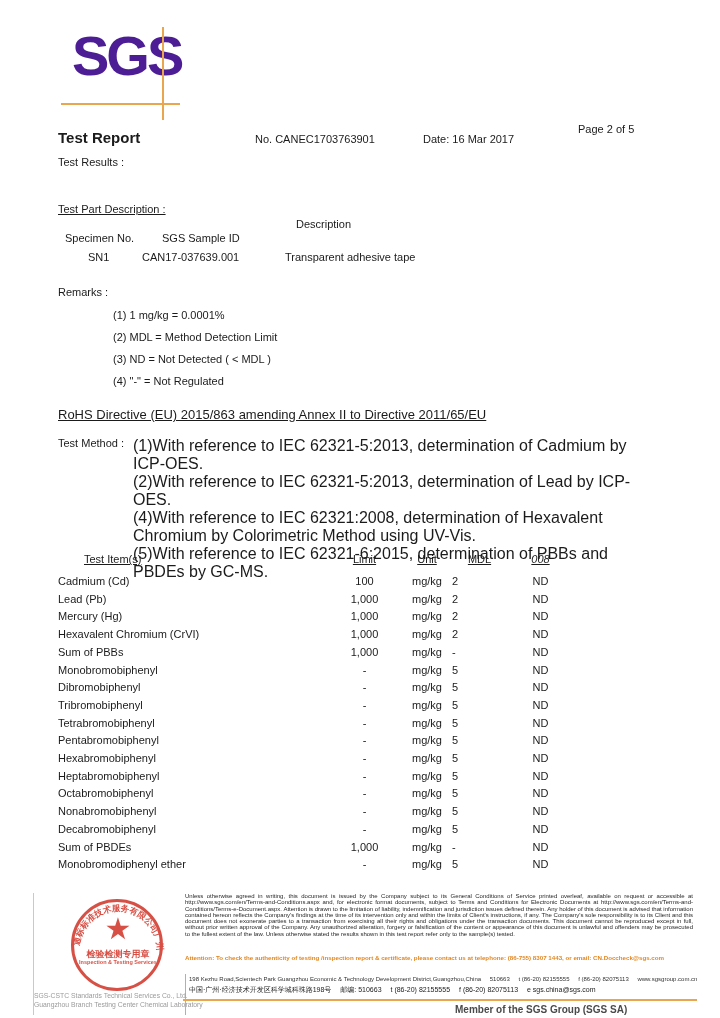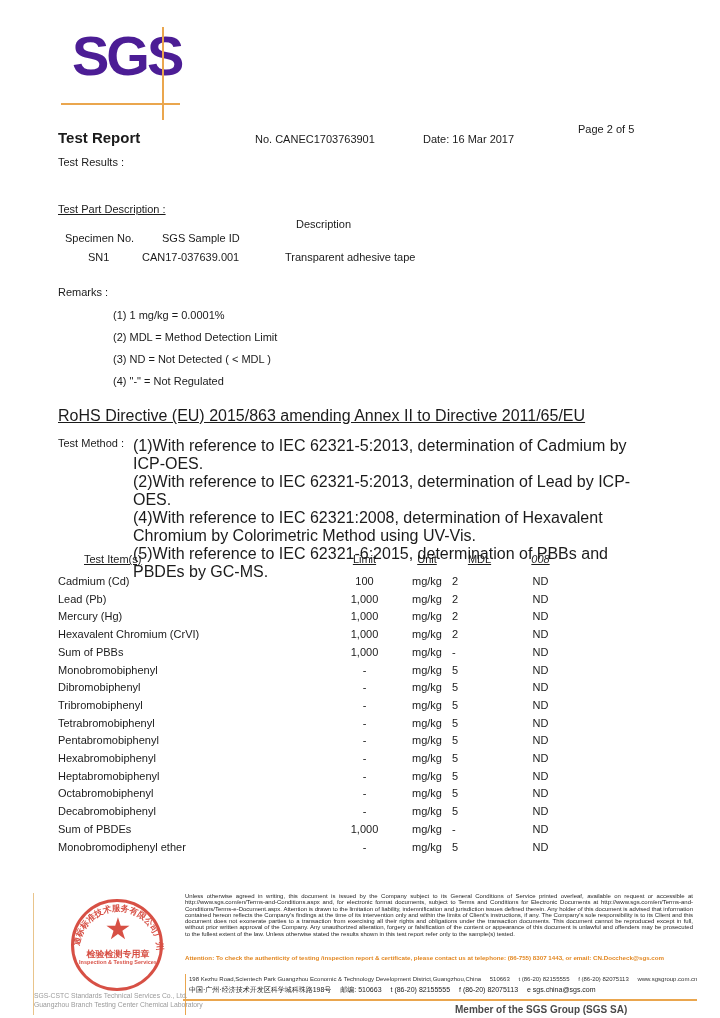--- a/index.html
+++ b/index.html
@@ -31,21 +31,21 @@
   .spec-h2{left:162px;top:232px;}
   .spec-h3{left:285px;top:218px;padding-left:11px;}
   .spec-v1{left:88px;top:251px;}
   .spec-v2{left:142px;top:251px;}
   .spec-v3{left:285px;top:251px;}
 
   .lbl-remarks{left:58px;top:286px;}
   .remarks-list{left:113px;top:308px;width:420px;}
   .remark-line{font-size:11px;height:22px;line-height:14px;}
 
-  .rohs{left:58px;top:407px;font-size:16px;}
+  .rohs{left:58px;top:407px;font-size:13px;}
 
   .lbl-method{left:58px;top:437px;}
   .method-lines{left:133px;top:437px;width:520px;}
   .method-line{font-size:16px;line-height:18px;}
 
   
   .results-wrap{left:58px;top:551px;width:490px;}
   table.results{border-collapse:collapse;width:490px;table-layout:fixed;}
   table.results th,table.results td{padding:0;font-size:11px;font-weight:normal;
       height:17.7px;line-height:17.7px;white-space:nowrap;overflow:visible;}
@@ -223,20 +223,27 @@
             <td class="col-res">ND</td>
           </tr>
           <tr>
             <td class="col-item">Octabromobiphenyl</td>
             <td class="col-limit">-</td>
             <td class="col-unit">mg/kg</td>
             <td class="col-mdl">5</td>
             <td class="col-res">ND</td>
           </tr>
           <tr>
+            <td class="col-item">Nonabromobiphenyl</td>
+            <td class="col-limit">-</td>
+            <td class="col-unit">mg/kg</td>
+            <td class="col-mdl">5</td>
+            <td class="col-res">ND</td>
+          </tr>
+          <tr>
             <td class="col-item">Decabromobiphenyl</td>
             <td class="col-limit">-</td>
             <td class="col-unit">mg/kg</td>
             <td class="col-mdl">5</td>
             <td class="col-res">ND</td>
           </tr>
           <tr>
             <td class="col-item">Sum of PBDEs</td>
             <td class="col-limit">1,000</td>
             <td class="col-unit">mg/kg</td>

